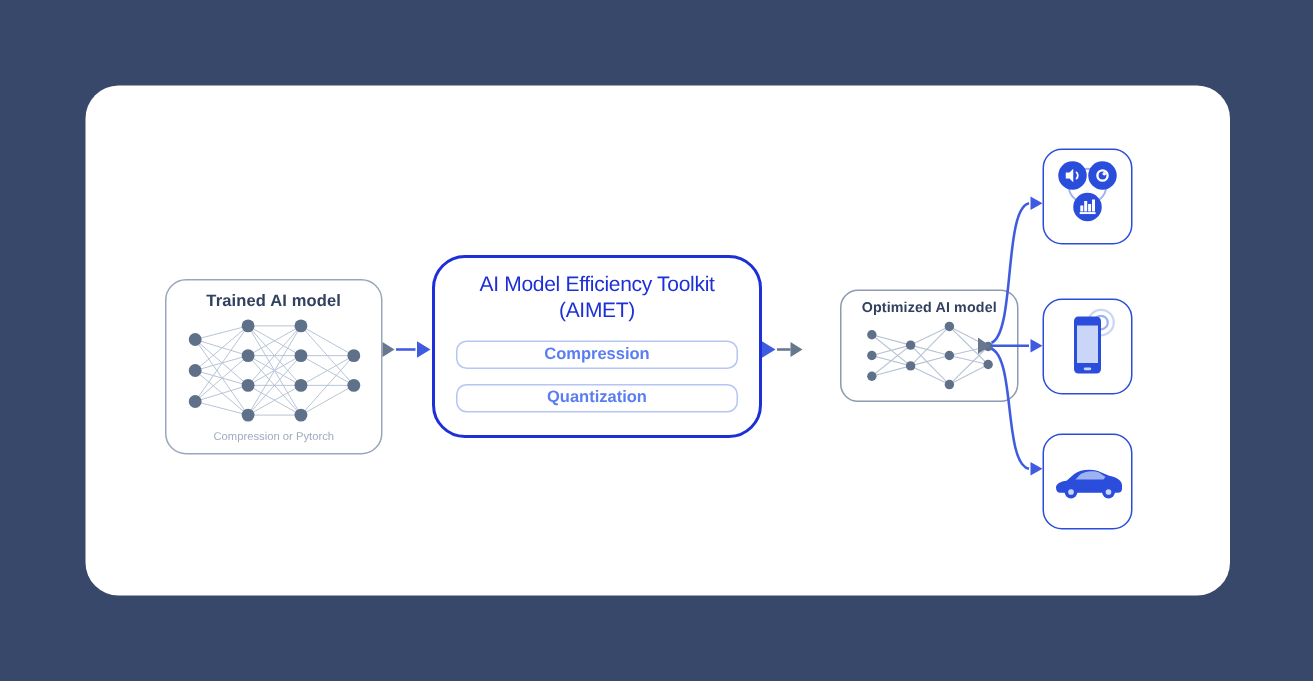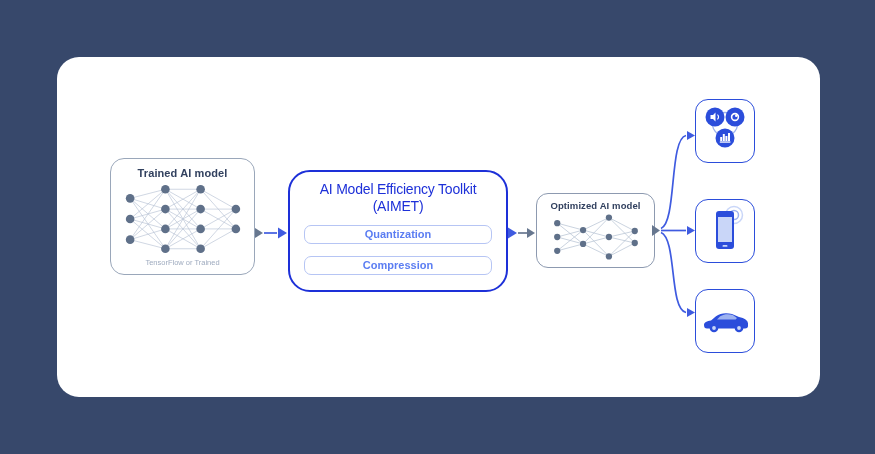--- a/index.html
+++ b/index.html
@@ -10,36 +10,36 @@
     --title-navy:#32415f; --subtitle-gray:#9fabbf;
     --icon-blue:#2b4ddb; --icon-light:#c9d6f8; --icon-mid:#9db2f0;
     --arrow-blue:#3f5be0; --arrow-gray:#67778f; --connector-light:#9db2ef;
   }
   *{box-sizing:border-box;margin:0;padding:0}
   body{font-family:"Liberation Sans",sans-serif;background:var(--bg);}
   .stage{position:relative;width:875px;height:454px;background:var(--bg);overflow:hidden}
   .card{position:absolute;left:57px;top:57px;width:763px;height:340px;background:var(--card);border-radius:22px}
 
   .box{position:absolute;background:#fff}
-  .trained-box{left:53px;top:101px;width:145px;height:117px;border:1.5px solid var(--gray-border);
+  .trained-box{left:53px;top:129px;width:145px;height:117px;border:1.5px solid var(--gray-border);
     border-radius:14px;display:flex;flex-direction:column;align-items:center;padding:8px 4px 6px}
   .box-title{font-size:11px;font-weight:bold;color:var(--title-navy);letter-spacing:.1px}
   .net-svg{display:block;margin:2px auto 0}
   .box-subtitle{font-size:7.5px;color:var(--subtitle-gray);margin-top:1px}
 
   .aimet-box{left:231px;top:113px;width:220px;height:122px;border:2.5px solid var(--accent-blue);
     border-radius:22px;display:flex;flex-direction:column;align-items:center;padding-top:9px}
   .aimet-title{font-size:14px;line-height:17px;font-weight:normal;color:var(--accent-blue);
     text-align:center;letter-spacing:-.2px}
   .pill{width:188px;height:19px;line-height:17px;text-align:center;border:1px solid var(--pill-border);
     border-radius:7px;color:var(--pill-text);font-size:11px;font-weight:bold;background:#fff;cursor:pointer}
   .pill.first{margin-top:12px}
   .pill.second{margin-top:10px}
 
-  .optimized-box{left:479px;top:136px;width:119px;height:75px;border:1.5px solid var(--gray-border-dark);
+  .optimized-box{left:503px;top:136px;width:119px;height:75px;border:1.5px solid var(--gray-border-dark);
     border-radius:12px;display:flex;flex-direction:column;align-items:center;padding-top:6px}
   .optimized-box .box-title{font-size:9.5px}
 
   .arrow-svg{position:absolute;overflow:visible}
   .fill-blue{fill:var(--arrow-blue)} .fill-gray{fill:var(--arrow-gray)}
   .stroke-blue{stroke:var(--arrow-blue);stroke-width:1.7;fill:none}
   .stroke-gray{stroke:var(--arrow-gray);stroke-width:1.7;fill:none}
 
   .icon-tile{position:absolute;left:638px;width:60px;height:64px;border:1.6px solid var(--icon-blue);
     border-radius:13px;background:#fff;display:flex;align-items:center;justify-content:center}
@@ -108,36 +108,36 @@
             <circle cx="53.666666666666664" cy="58" r="5.2"></circle>
             <circle cx="53.666666666666664" cy="82" r="5.2"></circle>
             <circle cx="96.33333333333333" cy="10" r="5.2"></circle>
             <circle cx="96.33333333333333" cy="34" r="5.2"></circle>
             <circle cx="96.33333333333333" cy="58" r="5.2"></circle>
             <circle cx="96.33333333333333" cy="82" r="5.2"></circle>
             <circle cx="139" cy="34" r="5.2"></circle>
             <circle cx="139" cy="58" r="5.2"></circle>
           </g>
         </svg>
-      <div class="box-subtitle">TensorFlow or Trained</div>
+      <div class="box-subtitle">Compression or Pytorch</div>
     </div>
 
     <svg class="arrow-svg" style="left:198px;top:169px" width="33" height="14">
       <polygon class="fill-gray" points="0,2 0,12 8,7"></polygon>
       <line class="stroke-blue" x1="9" y1="7" x2="22" y2="7"></line>
       <polygon class="fill-blue" points="23,1.5 23,12.5 32,7"></polygon>
     </svg>
 
     <div class="box aimet-box">
       <div class="aimet-title">
         <span>AI Model Efficiency Toolkit</span><br>
         <span>(AIMET)</span>
       </div>
+      <div class="pill first">Compression</div>
       <div class="pill second">Quantization</div>
-      <div class="pill first">Compression</div>
     </div>
 
     <svg class="arrow-svg" style="left:451px;top:169px" width="28" height="14">
       <polygon class="fill-blue" points="0,1.5 0,12.5 9,7"></polygon>
       <line class="stroke-gray" x1="10" y1="7" x2="19" y2="7"></line>
       <polygon class="fill-gray" points="19,2 19,12 27,7"></polygon>
     </svg>
 
     <div class="box optimized-box">
       <div class="box-title">Optimized AI model</div>

